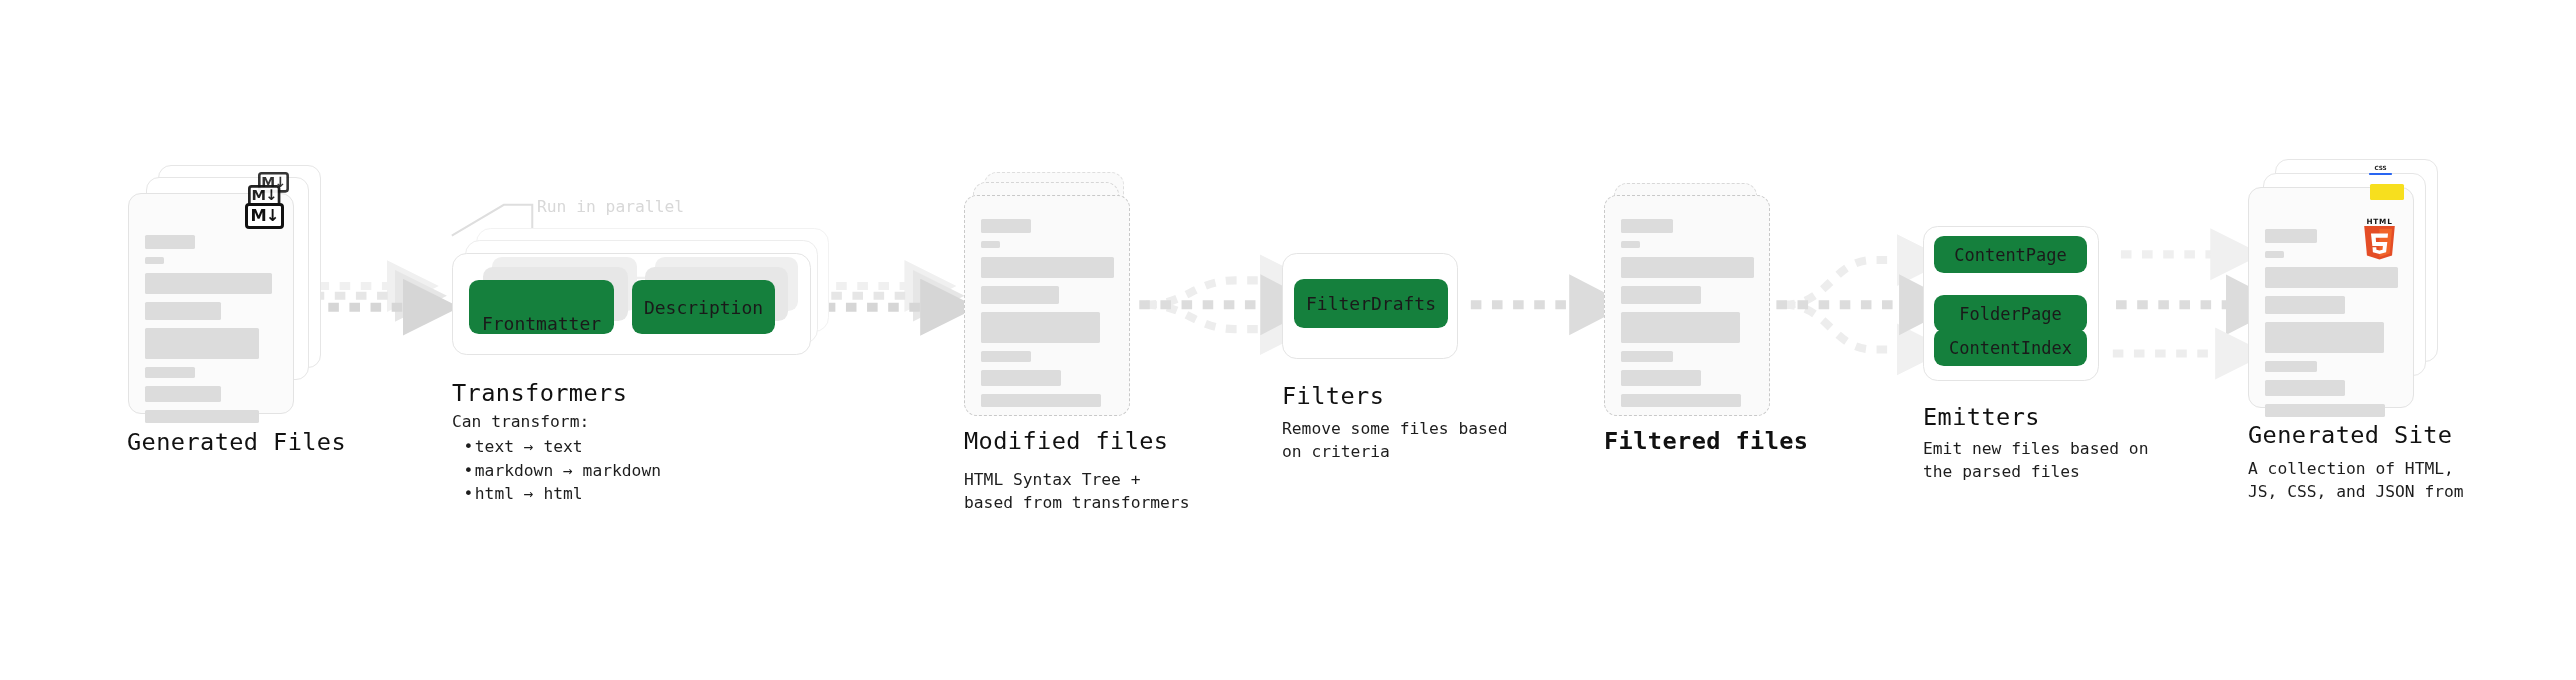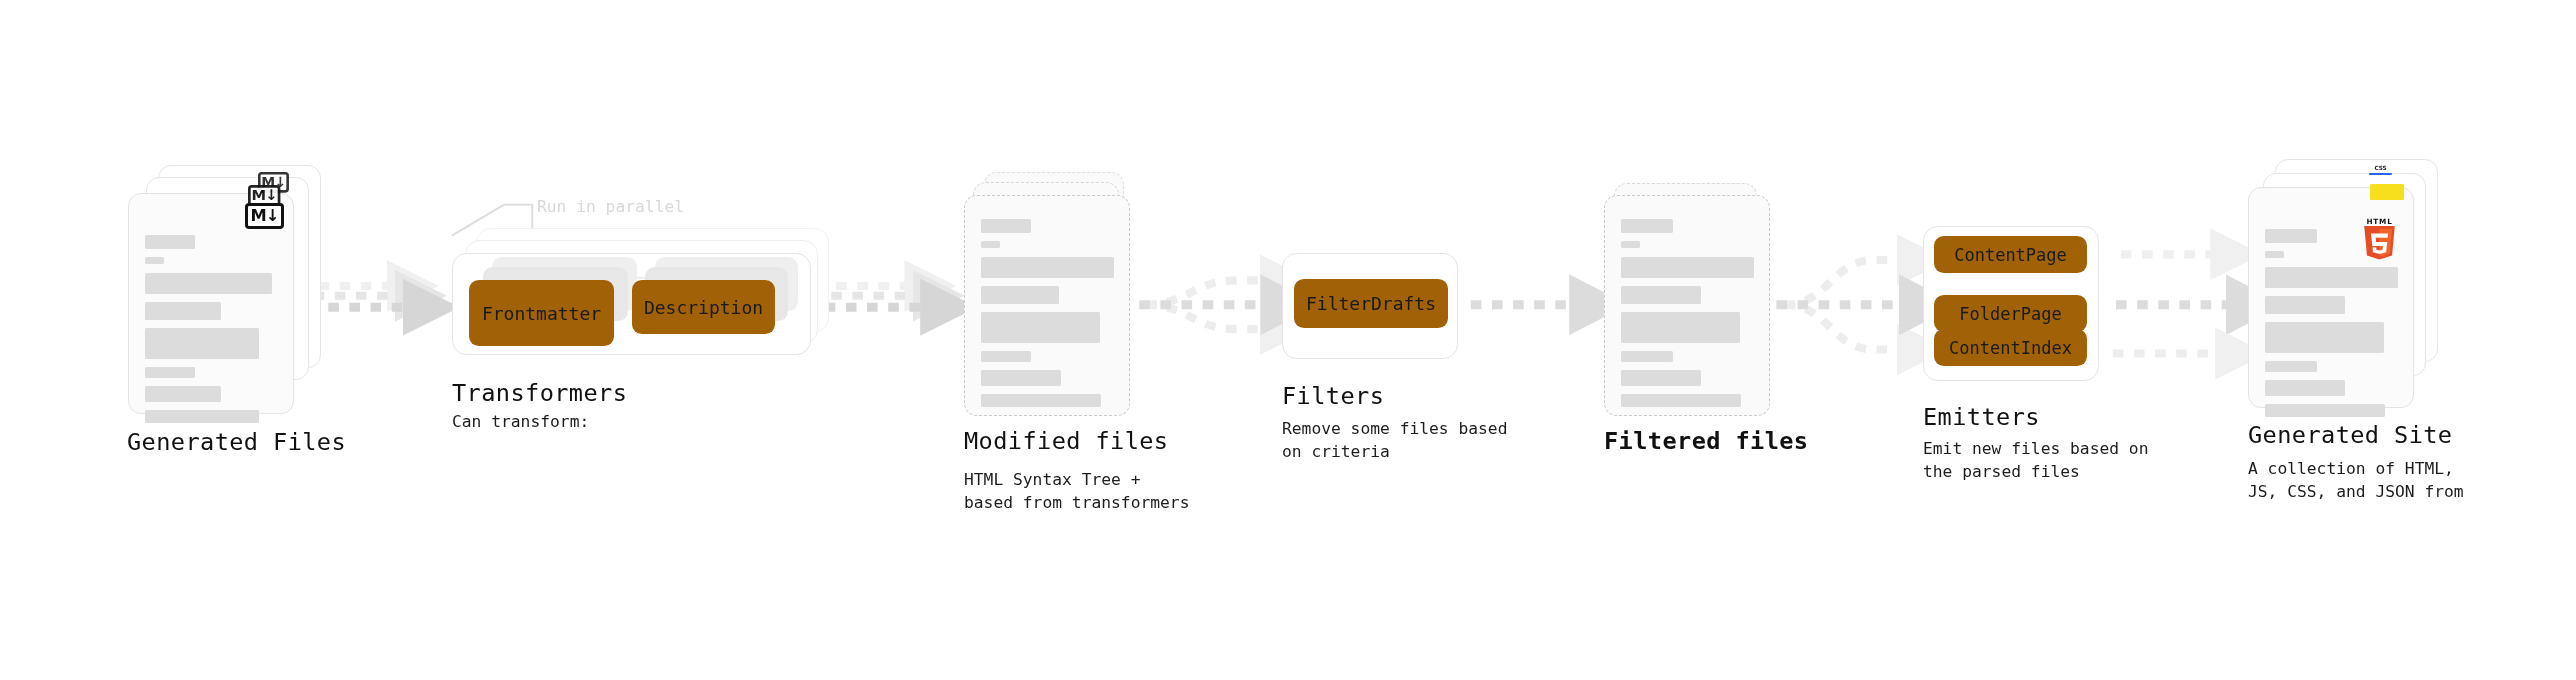--- a/index.html
+++ b/index.html
@@ -50,21 +50,21 @@
   .css-badge{position:absolute;width:23px;height:9.8px;}
   .js-badge{position:absolute;width:34px;height:16.3px;background:#f7df1e;border-radius:1.6px;}
 
   
   .groupbox{
     position:absolute;box-sizing:border-box;
     border:1.6px solid #e4e4e4;border-radius:14.6px;background:#ffffff;
   }
   .pill{
     position:absolute;box-sizing:border-box;
-    background:#a16207;border-radius:9.8px;
+    background:#15803d;border-radius:9.8px;
     display:flex;align-items:center;justify-content:center;
     color:#1a1a1a;font-size:18px;letter-spacing:0px;white-space:nowrap;
   }
 
   
   .title{
     position:absolute;
     font-size:23.6px;color:#111;letter-spacing:0.4px;white-space:nowrap;
   }
   .subtitle{
@@ -182,34 +182,39 @@
       <line x1="0" y1="12" x2="84" y2="12" stroke="#efefef" stroke-width="3"></line>
       <path d="M84,6 L96,12 L84,18 Z" fill="#efefef"></path>
       <line x1="0" y1="30" x2="84" y2="30" stroke="#e8e8e8" stroke-width="3"></line>
       <path d="M84,24 L96,30 L84,36 Z" fill="#e8e8e8"></path>
       <line x1="0" y1="48" x2="84" y2="48" stroke="#d9d9d9" stroke-width="3"></line>
       <path d="M84,42 L96,48 L84,54 Z" fill="#d9d9d9"></path>
     </svg>
 
     <div class="pill" style="left:492px;top:257px;width:145px;height:54px;background:#efefef;"></div>
     <div class="pill" style="left:483px;top:267px;width:145px;height:54px;background:#e7e7e7;"></div>
-    <div class="pill" style="left:469px;top:280px;width:145px;height:66px;">
+    <div class="pill" style="left:469px;top:280px;width:145px;height:54px;align-items:flex-end;">
       <span>Frontmatter</span>
     </div>
 
     <div class="pill" style="left:655px;top:257px;width:143px;height:54px;background:#efefef;"></div>
     <div class="pill" style="left:645px;top:267px;width:143px;height:54px;background:#e7e7e7;"></div>
     <div class="pill" style="left:632px;top:280px;width:143px;height:54px;">
       <span>Description</span>
     </div>
 
     <div class="title" style="left:452px;top:379px;">Transformers</div>
 
     <div class="sub-list" style="left:452px;top:410px;">
       <div class="hdr">Can transform:</div>
+      <ul>
+        <li>text → text</li>
+        <li>markdown → markdown</li>
+        <li>html → html</li>
+      </ul>
     </div>
   </div>
 
   <div class="doc-stack">
     <div class="doc dashed" style="left:984px;top:172px;width:140px;height:195px;border-color:#dedede;"></div>
     <div class="doc dashed" style="left:973px;top:182px;width:146px;height:195px;border-color:#d6d6d6;"></div>
     <div class="doc dashed" style="left:964px;top:195px;width:166px;height:221px;">
       <div class="doc-body" style="left:16.3px;top:23px;right:14.6px;">
         <div class="bar" style="width:50px;height:14px;"></div>
         <div class="bar" style="width:18.7px;height:6.5px;margin-bottom:9.8px;"></div>

